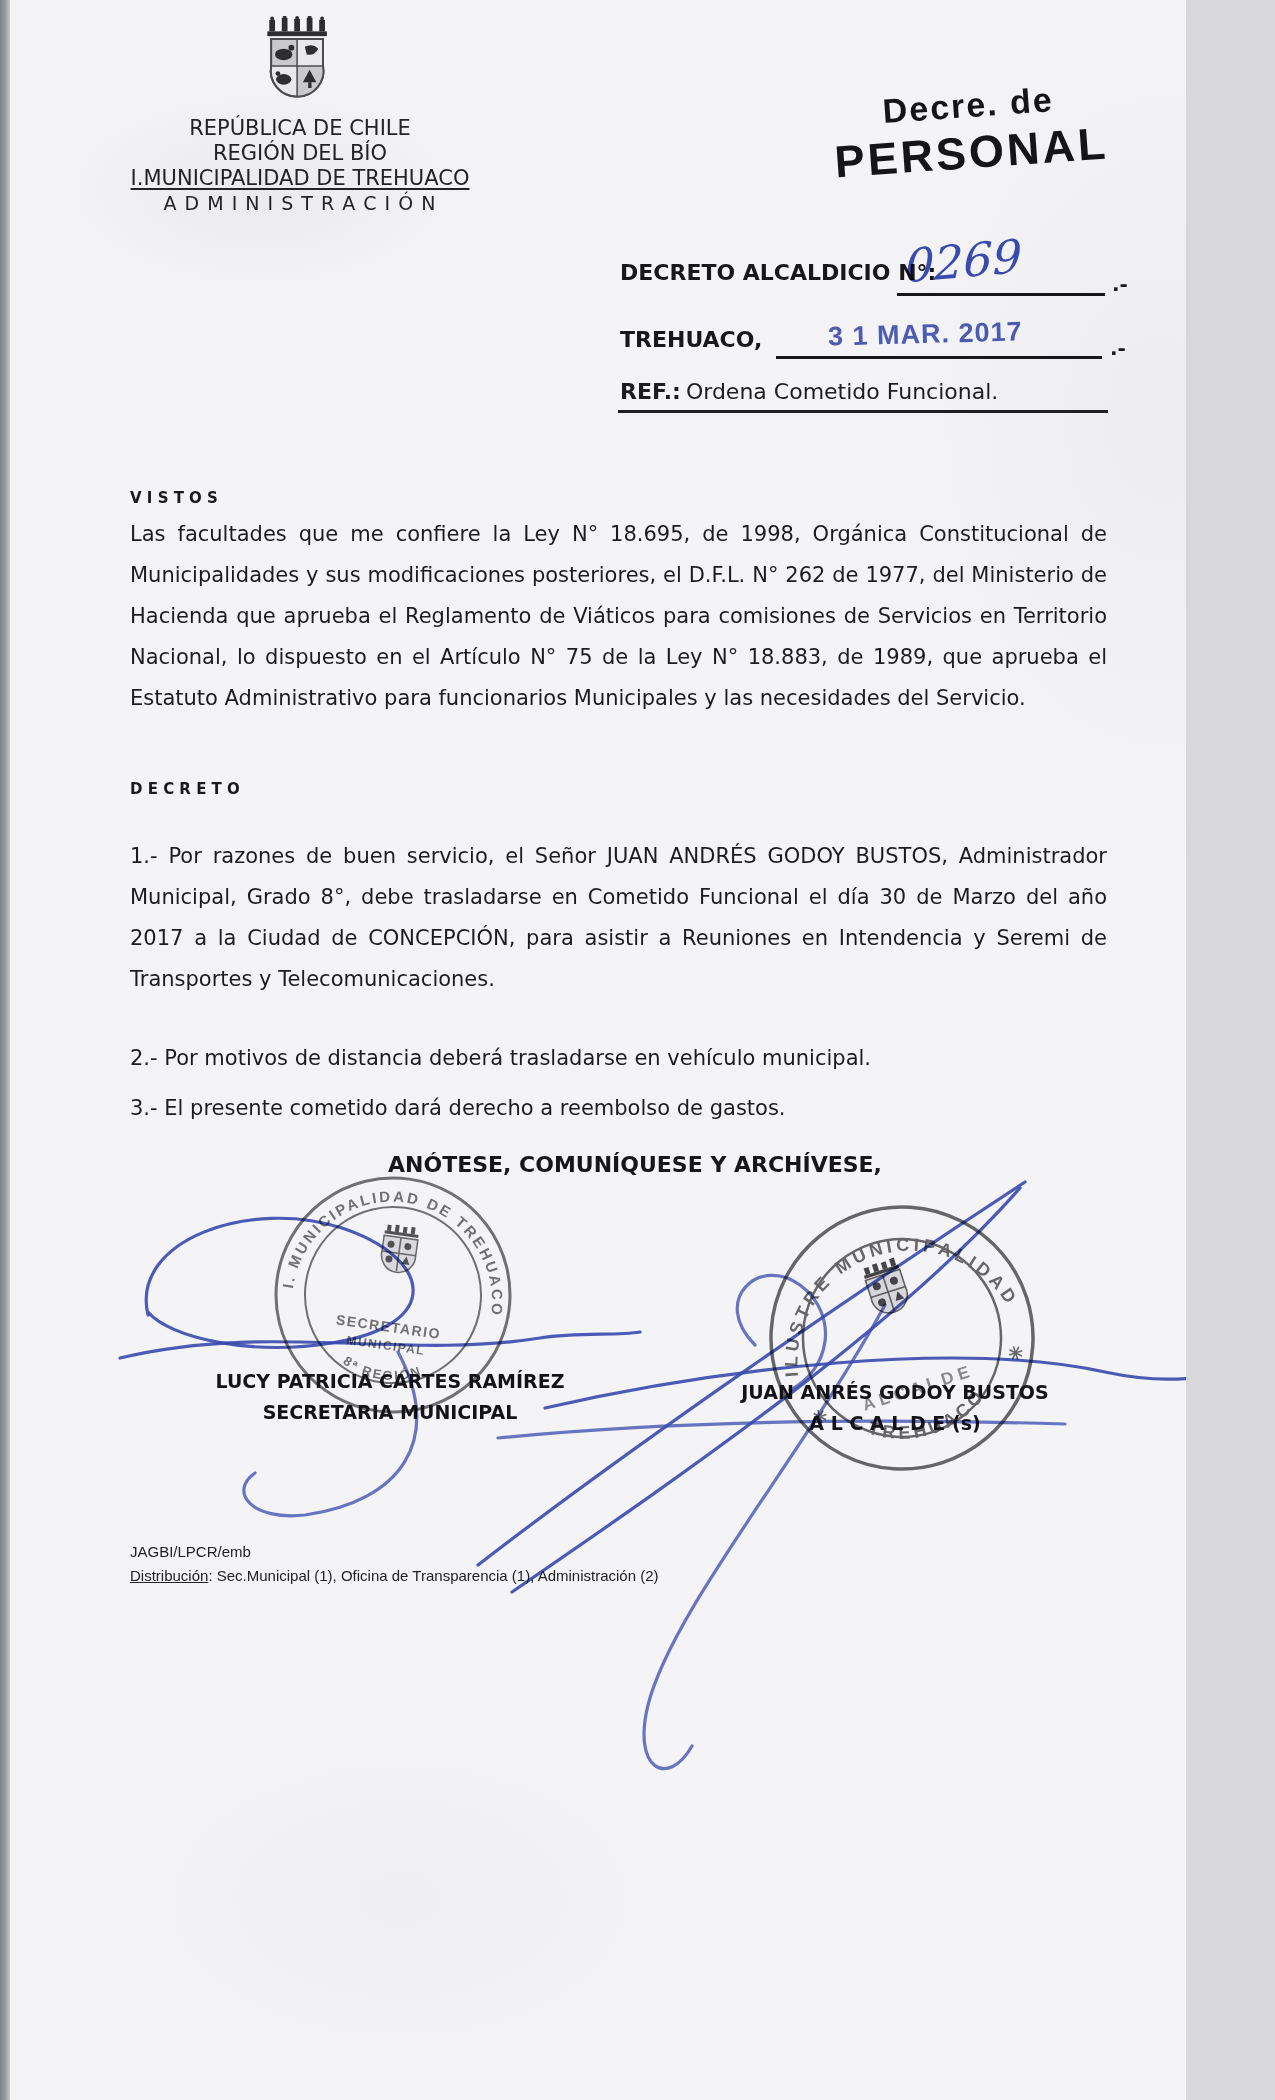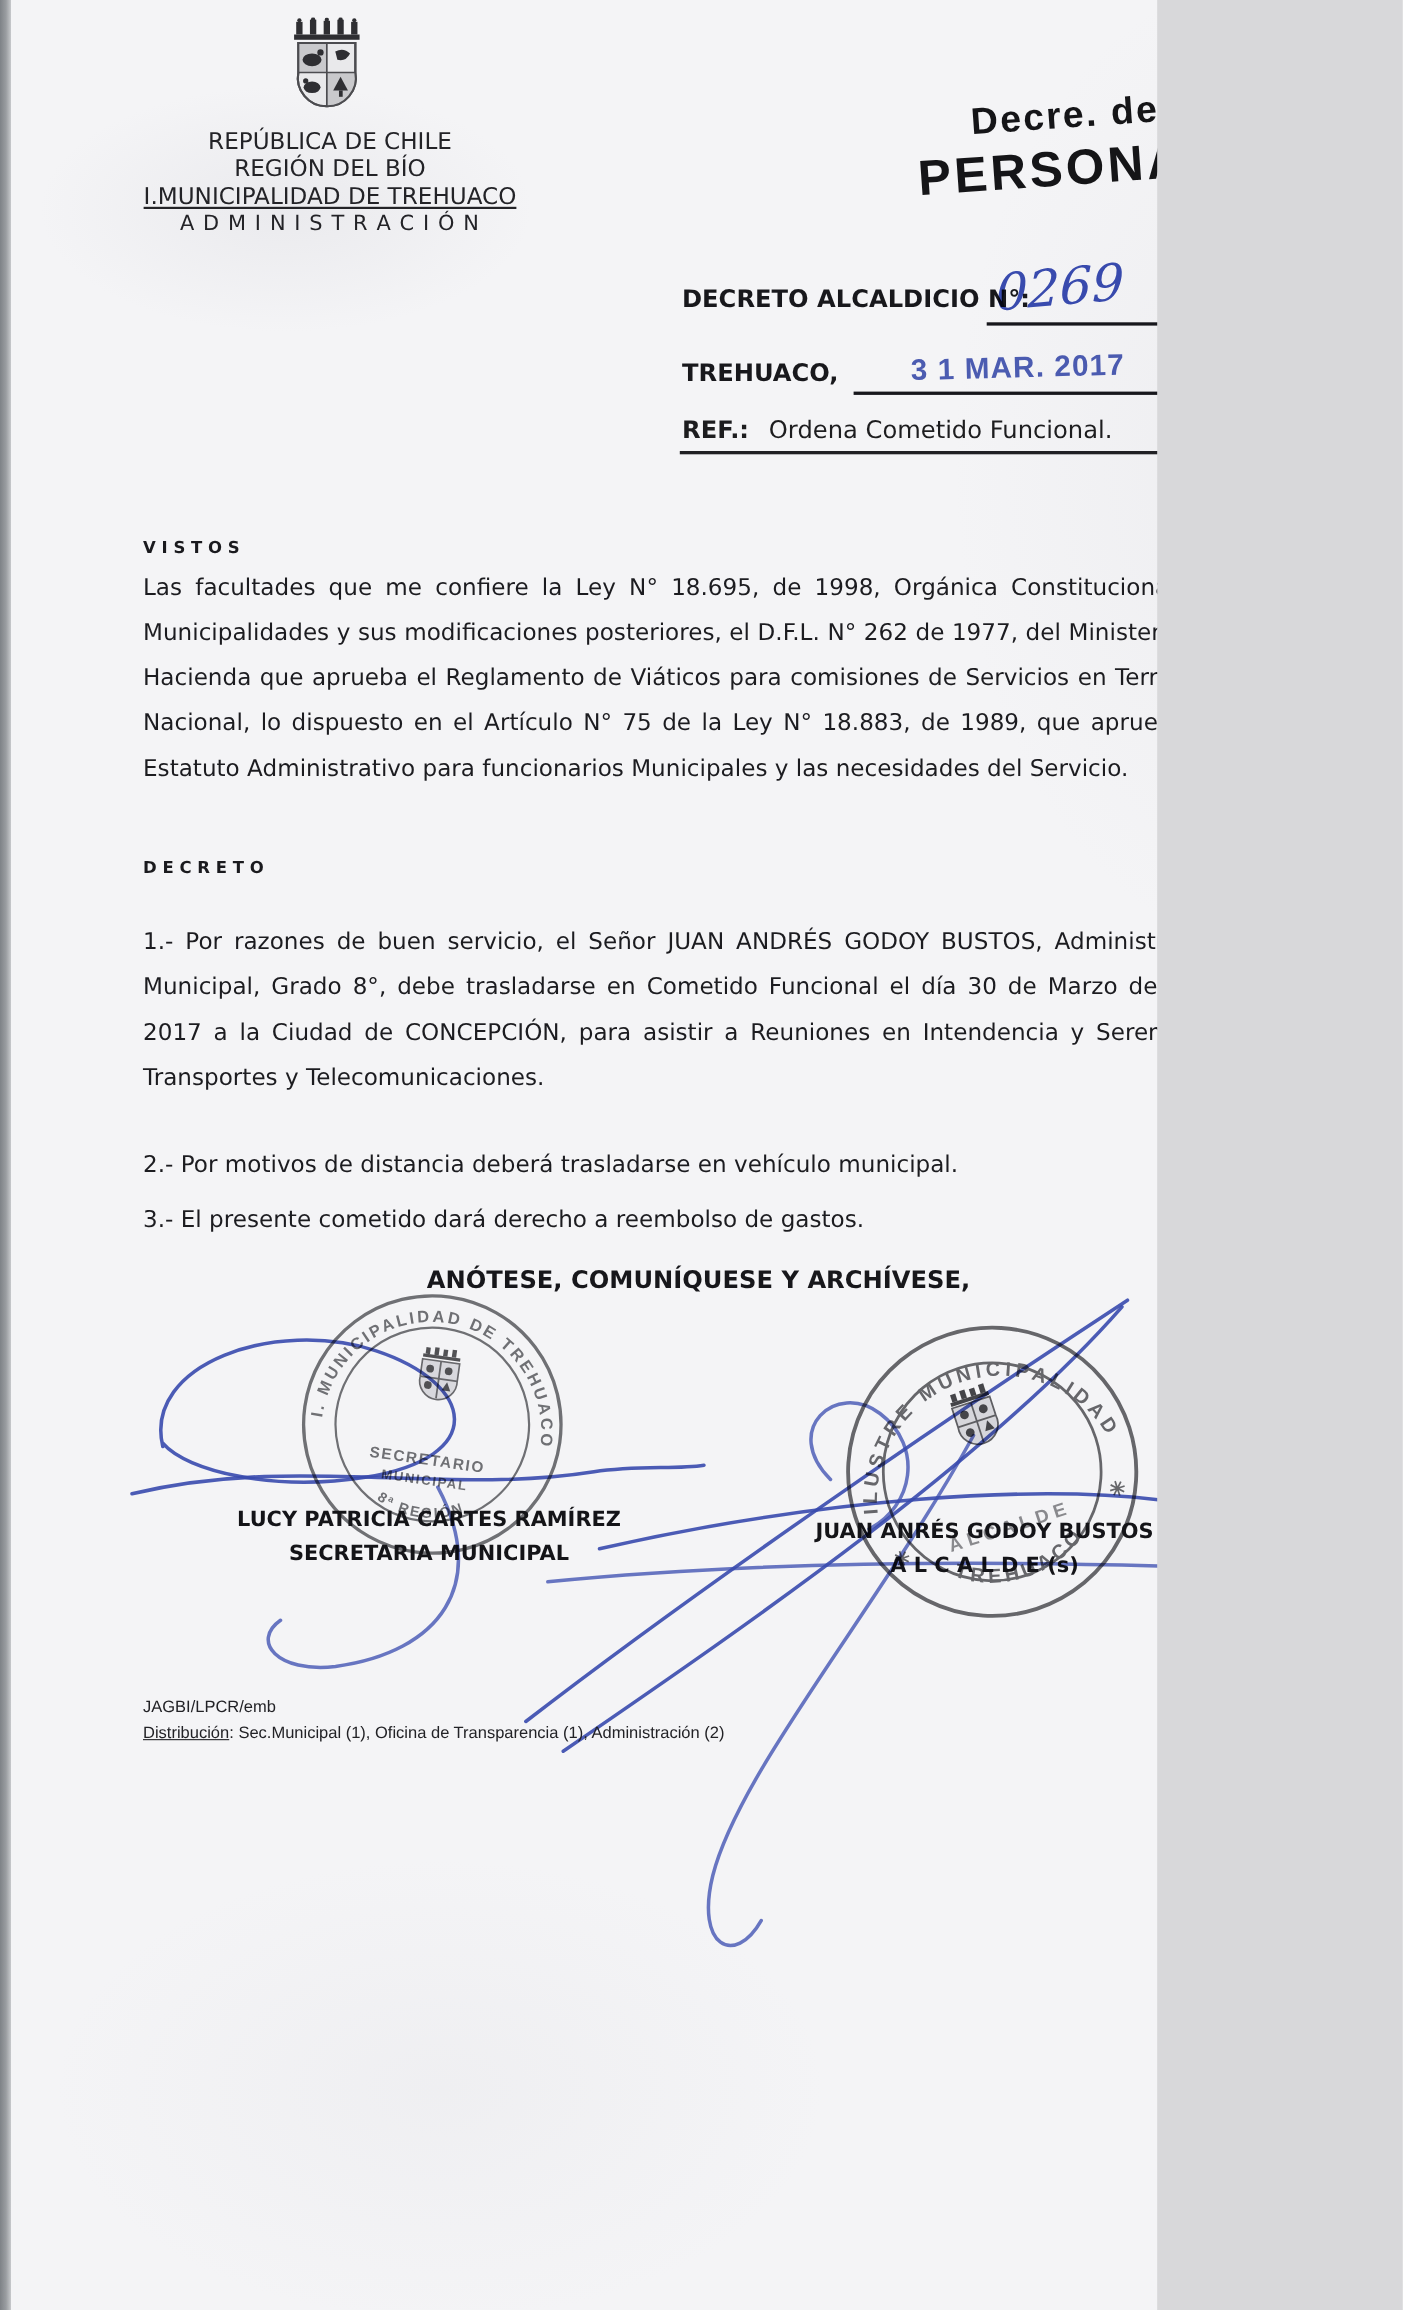--- a/index.html
+++ b/index.html
@@ -1,17 +1,17 @@
 <!DOCTYPE html>
 <html><head>
 <meta charset="utf-8">
 <style>
   html,body{margin:0;padding:0;background:#d8d8da;}
   .page{
-    position:relative;width:1052px;height:2100px;overflow:hidden;
+    position:relative;width:1186px;height:2100px;overflow:hidden;
     background:
       radial-gradient(ellipse 320px 160px at 260px 190px, rgba(205,205,212,.25), transparent 70%),
       radial-gradient(ellipse 420px 640px at 1160px 420px, rgba(208,208,214,.18), transparent 70%),
       radial-gradient(ellipse 500px 300px at 400px 1900px, rgba(210,210,216,.15), transparent 70%),
       #f4f4f6;
     font-family:"DejaVu Sans", sans-serif;color:#1d1d1f;
   }
   .scan-edge{position:absolute;left:0;top:0;width:10px;height:2100px;
     background:linear-gradient(90deg,#7e8287 0%,#9a9da1 55%,#c7c9cc 100%);}
   
@@ -35,21 +35,21 @@
   .hand-number{position:absolute;left:905px;top:234px;font-family:"DejaVu Serif", serif;
     font-style:italic;font-size:46px;color:#3b4eb5;transform:rotate(-5deg) skewX(-6deg);mix-blend-mode:multiply;}
   .date-stamp{position:absolute;left:828px;top:319px;font-family:"Liberation Sans", sans-serif;
     font-weight:bold;font-size:27px;letter-spacing:1px;color:#4052b2;transform:rotate(-1.5deg);
     opacity:.92;mix-blend-mode:multiply;}
   .suffix{position:absolute;font-weight:bold;font-size:20px;color:#18181c;}
   .suffix-number{left:1112px;top:272px;}
   .suffix-date{left:1110px;top:336px;}
   .ref-row{position:absolute;left:620px;top:379px;font-size:22px;}
   .ref-row .ref-label{font-weight:bold;text-align:center;}
-  .ref-row .ref-text{margin-left:18px;}
+  .ref-row .ref-text{margin-left:5px;}
   .ref-rule{position:absolute;left:618px;top:410px;width:490px;height:3px;background:#202024;}
   
   .heading{position:absolute;left:130px;width:1050px;text-align:left;font-weight:bold;font-size:15px;color:#1a1a1e;}
   .h-vistos{top:489px;}
   .h-decreto{top:780px;}
   .para{position:absolute;left:130px;width:977px;font-size:21px;line-height:41px;
     text-align:justify;color:#1c1c20;}
   .p-vistos{top:514px;}
   .p-item1{top:836px;}
   .p-item2{top:1026px;margin-top:12px;}

